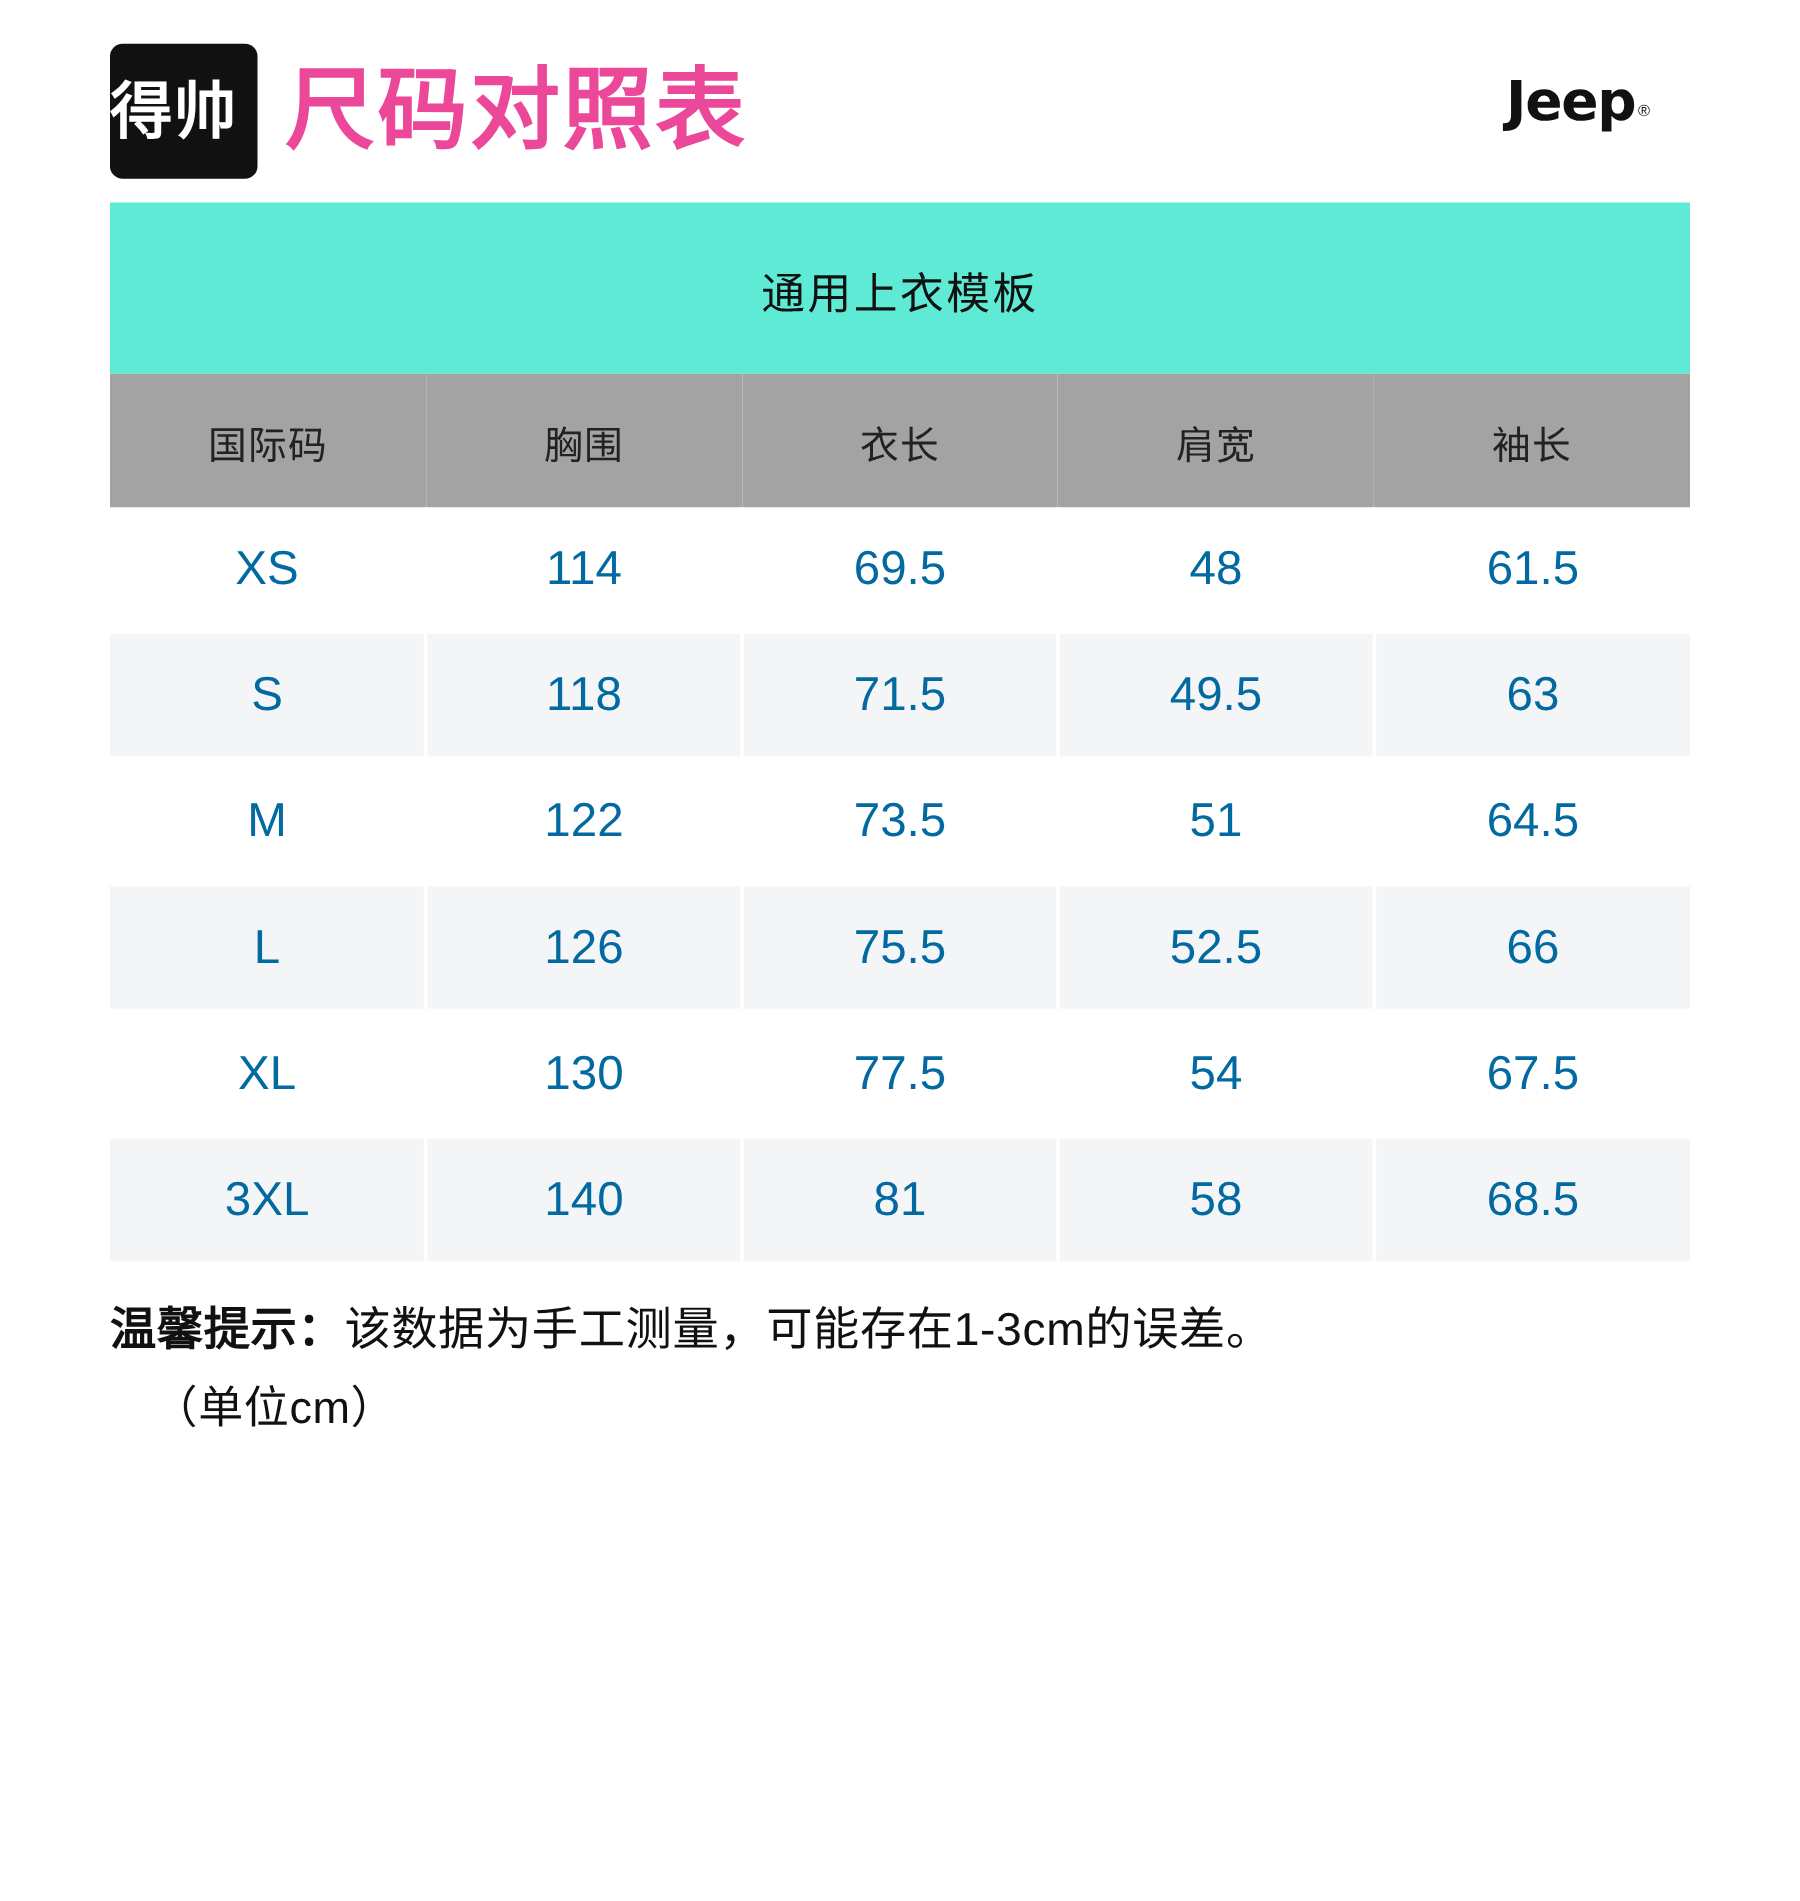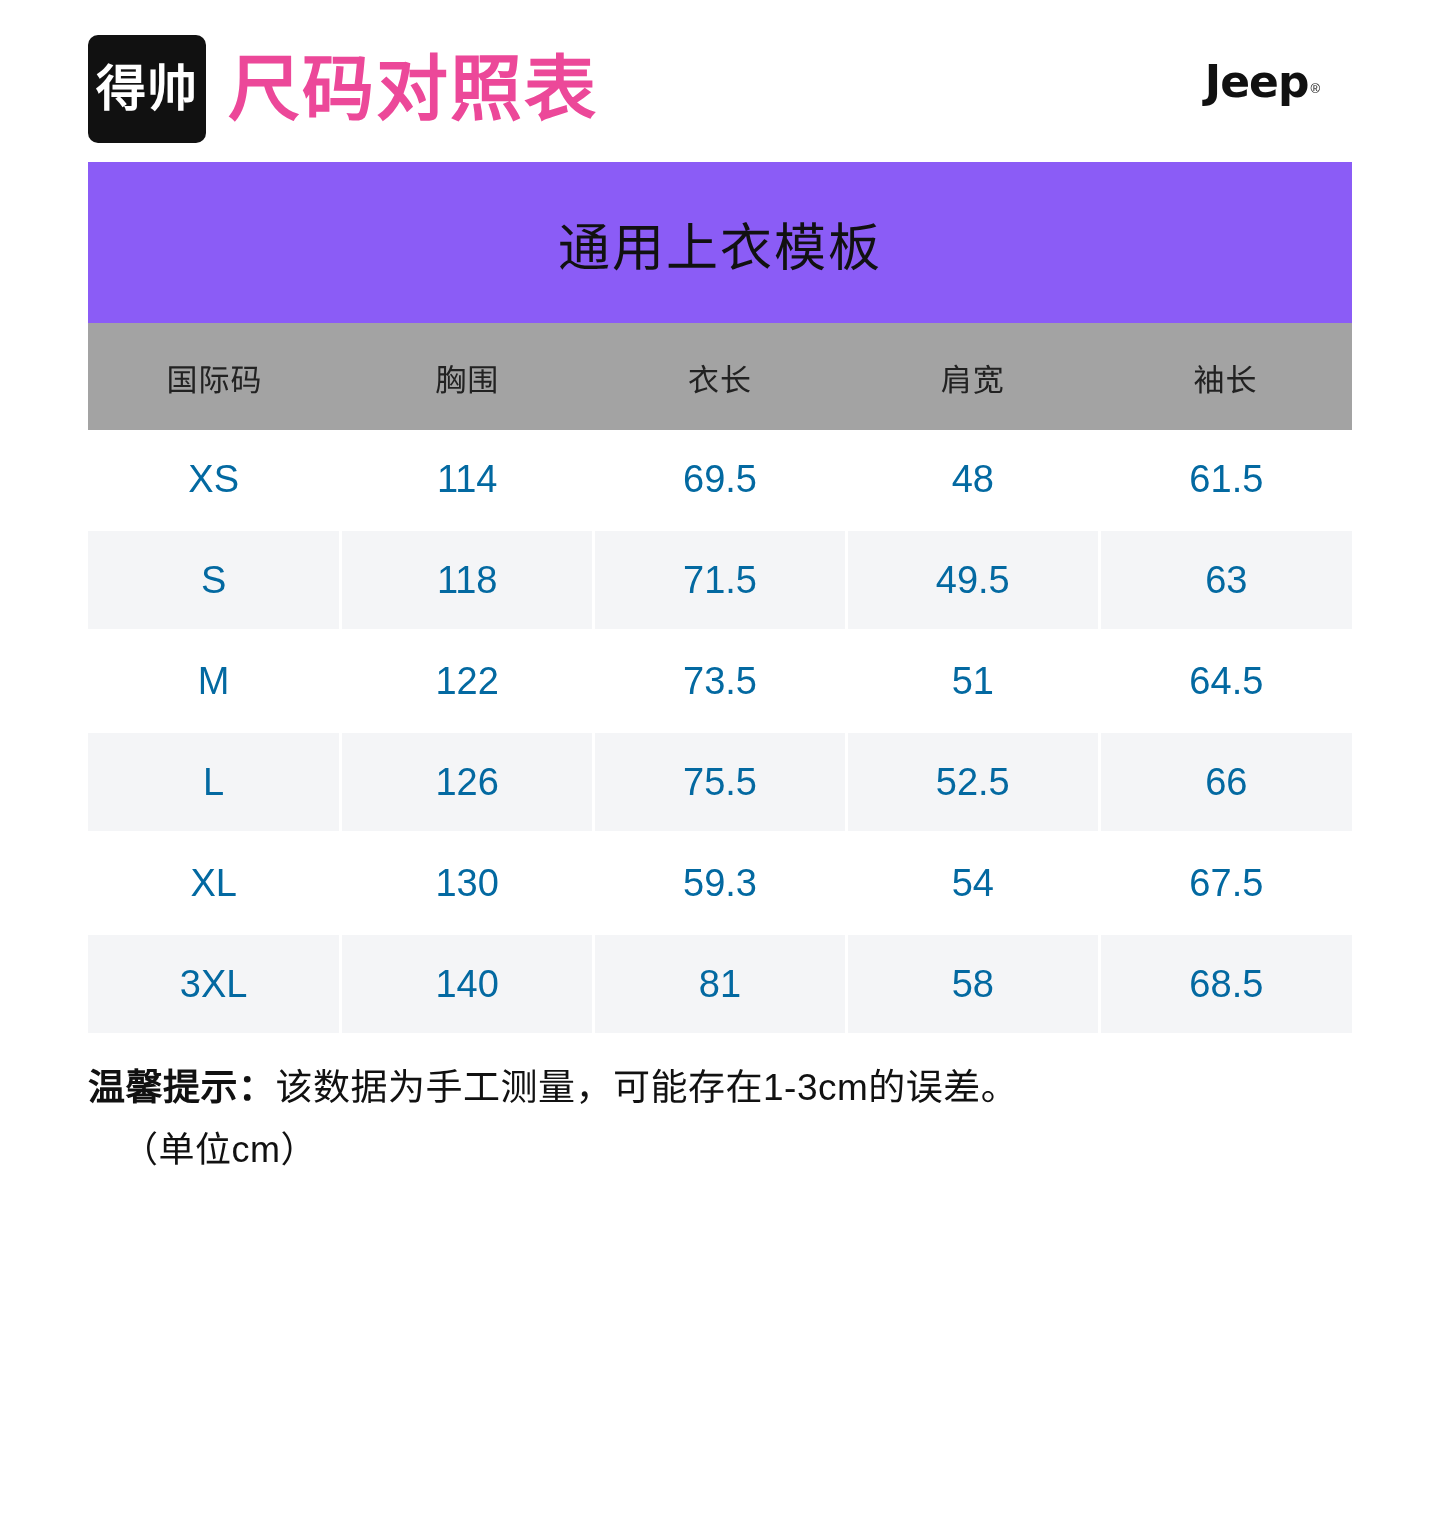--- a/index.html
+++ b/index.html
@@ -27,21 +27,21 @@
     height: 150px;
     box-sizing: border-box;
   }
   .brand-badge {
     width: 118px;
     height: 108px;
     background: #111111;
     border-radius: 10px;
     display: flex;
     align-items: center;
-    justify-content: center;
+    justify-content: flex-start;
     flex: 0 0 auto;
   }
   .brand-badge-text {
     color: #ffffff;
     font-size: 50px;
     font-weight: 700;
     letter-spacing: 1px;
     line-height: 1;
     font-family: "DejaVu Sans", "Liberation Sans", sans-serif;
   }
@@ -80,22 +80,22 @@
   .table-wrap {
     margin: 12px 88px 0 88px;
   }
   table.size-table {
     width: 100%;
     border-collapse: collapse;
     table-layout: fixed;
   }
   table.size-table caption {
     caption-side: top;
-    background: #8b5cf6;
-    font-size: 52px;
+    background: #5eead4;
+    font-size: 35px;
     font-weight: 400;
     color: #111111;
     padding: 44px 0 42px 0;
     letter-spacing: 2px;
   }
   table.size-table thead th {
     background: #a3a3a3;
     font-size: 31px;
     font-weight: 400;
     color: #222222;
@@ -195,21 +195,21 @@
       <tr>
         <td>L</td>
         <td>126</td>
         <td>75.5</td>
         <td>52.5</td>
         <td>66</td>
       </tr>
       <tr>
         <td>XL</td>
         <td>130</td>
-        <td>59.3</td>
+        <td>77.5</td>
         <td>54</td>
         <td>67.5</td>
       </tr>
       <tr>
         <td>3XL</td>
         <td>140</td>
         <td>81</td>
         <td>58</td>
         <td>68.5</td>
       </tr>

